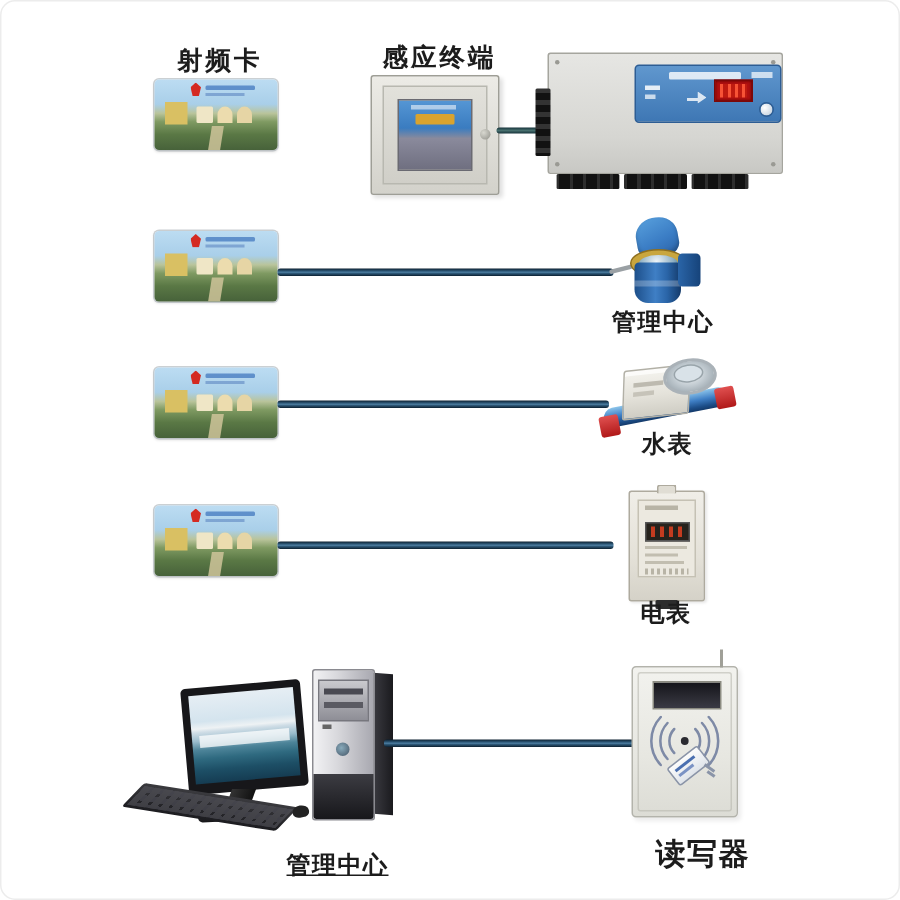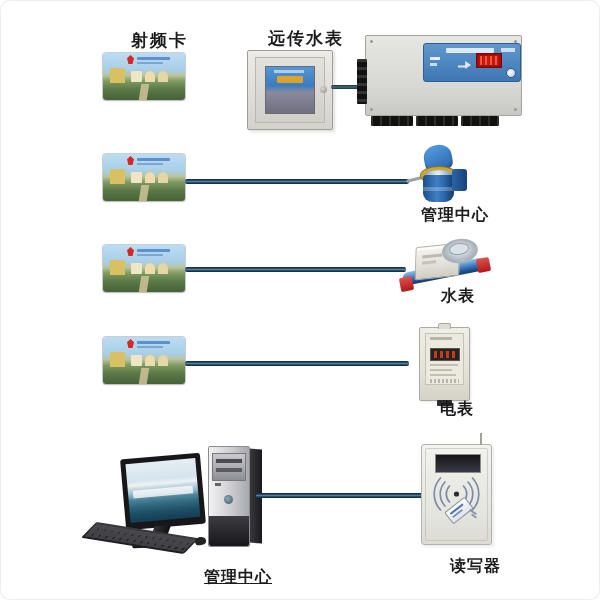--- a/index.html
+++ b/index.html
@@ -3,21 +3,21 @@
 <meta charset="utf-8">
 <style>
   html,body { margin:0; padding:0; background:#fff; }
   .canvas {
     position:relative; width:600px; height:600px; background:#ffffff; overflow:hidden;
     font-family:"DejaVu Sans","Liberation Sans",sans-serif;
     border-radius:10px; box-shadow: inset 0 0 0 1px #ececec;
   }
   .lbl {
     position:absolute; font-size:17px; font-weight:700; color:#1c1c1c;
-    letter-spacing:2px; white-space:nowrap;margin-left:13px;
+    letter-spacing:2px; white-space:nowrap;
   }
   
   .hline { position:absolute; height:5px; border-radius:2px;
     background:linear-gradient(180deg,#0c2030 0%,#2d5878 35%,#4e7fa2 50%,#2d5878 65%,#0c2030 100%); }
   .tline { position:absolute; height:4px; border-radius:2px;
     background:linear-gradient(180deg,#16323a 0%,#476f6e 50%,#16323a 100%); }
 
   
   .rf-card { position:absolute; width:82px; height:47px; border-radius:3px; overflow:hidden;
     background:linear-gradient(180deg,#bcdcf2 0%,#a9cfe9 35%,#b9c49b 48%,#7f9a62 60%,#5a7845 78%,#47623a 100%);
@@ -174,21 +174,21 @@
   .reader .cl2 { position:absolute; left:3px; top:7px; width:12px; height:2px; background:#7a92c4; }
   .reader .sig1 { position:absolute; left:47px; top:66px; width:8px; height:2px; background:#8a94a8; transform:rotate(35deg); }
   .reader .sig2 { position:absolute; left:49px; top:70px; width:6px; height:2px; background:#8a94a8; transform:rotate(35deg); }
 </style>
 </head>
 <body>
 
 <div class="canvas">
 
   <div class="lbl" style="left:118px; top:29px;">射频卡</div>
-  <div class="lbl" style="left:255px; top:27px;">远传水表</div>
+  <div class="lbl" style="left:255px; top:27px;">感应终端</div>
 
   <div class="rf-card" style="left:103px; top:53px;">
     <div class="b1"></div>
     <div class="b2"></div>
     <div class="b3"></div>
     <div class="b4"></div>
     <div class="walk"></div>
     <div class="logo"></div>
     <div class="lt1"></div>
     <div class="lt2"></div>
@@ -352,15 +352,15 @@
     </svg>
     <div class="cardicon">
       <div class="cl1"></div>
       <div class="cl2"></div>
     </div>
     <div class="sig1"></div>
     <div class="sig2"></div>
   </div>
 
   <div class="lbl" style="left:191px; top:567px; font-size:16px; letter-spacing:1px;text-decoration:underline;">管理中心</div>
-  <div class="lbl" style="left:437px; top:556px; font-size:16px; letter-spacing:1px;">读写器</div>
+  <div class="lbl" style="left:437px; top:556px; font-size:20px; letter-spacing:1px;">读写器</div>
 
 </div>
 
 </body></html>

